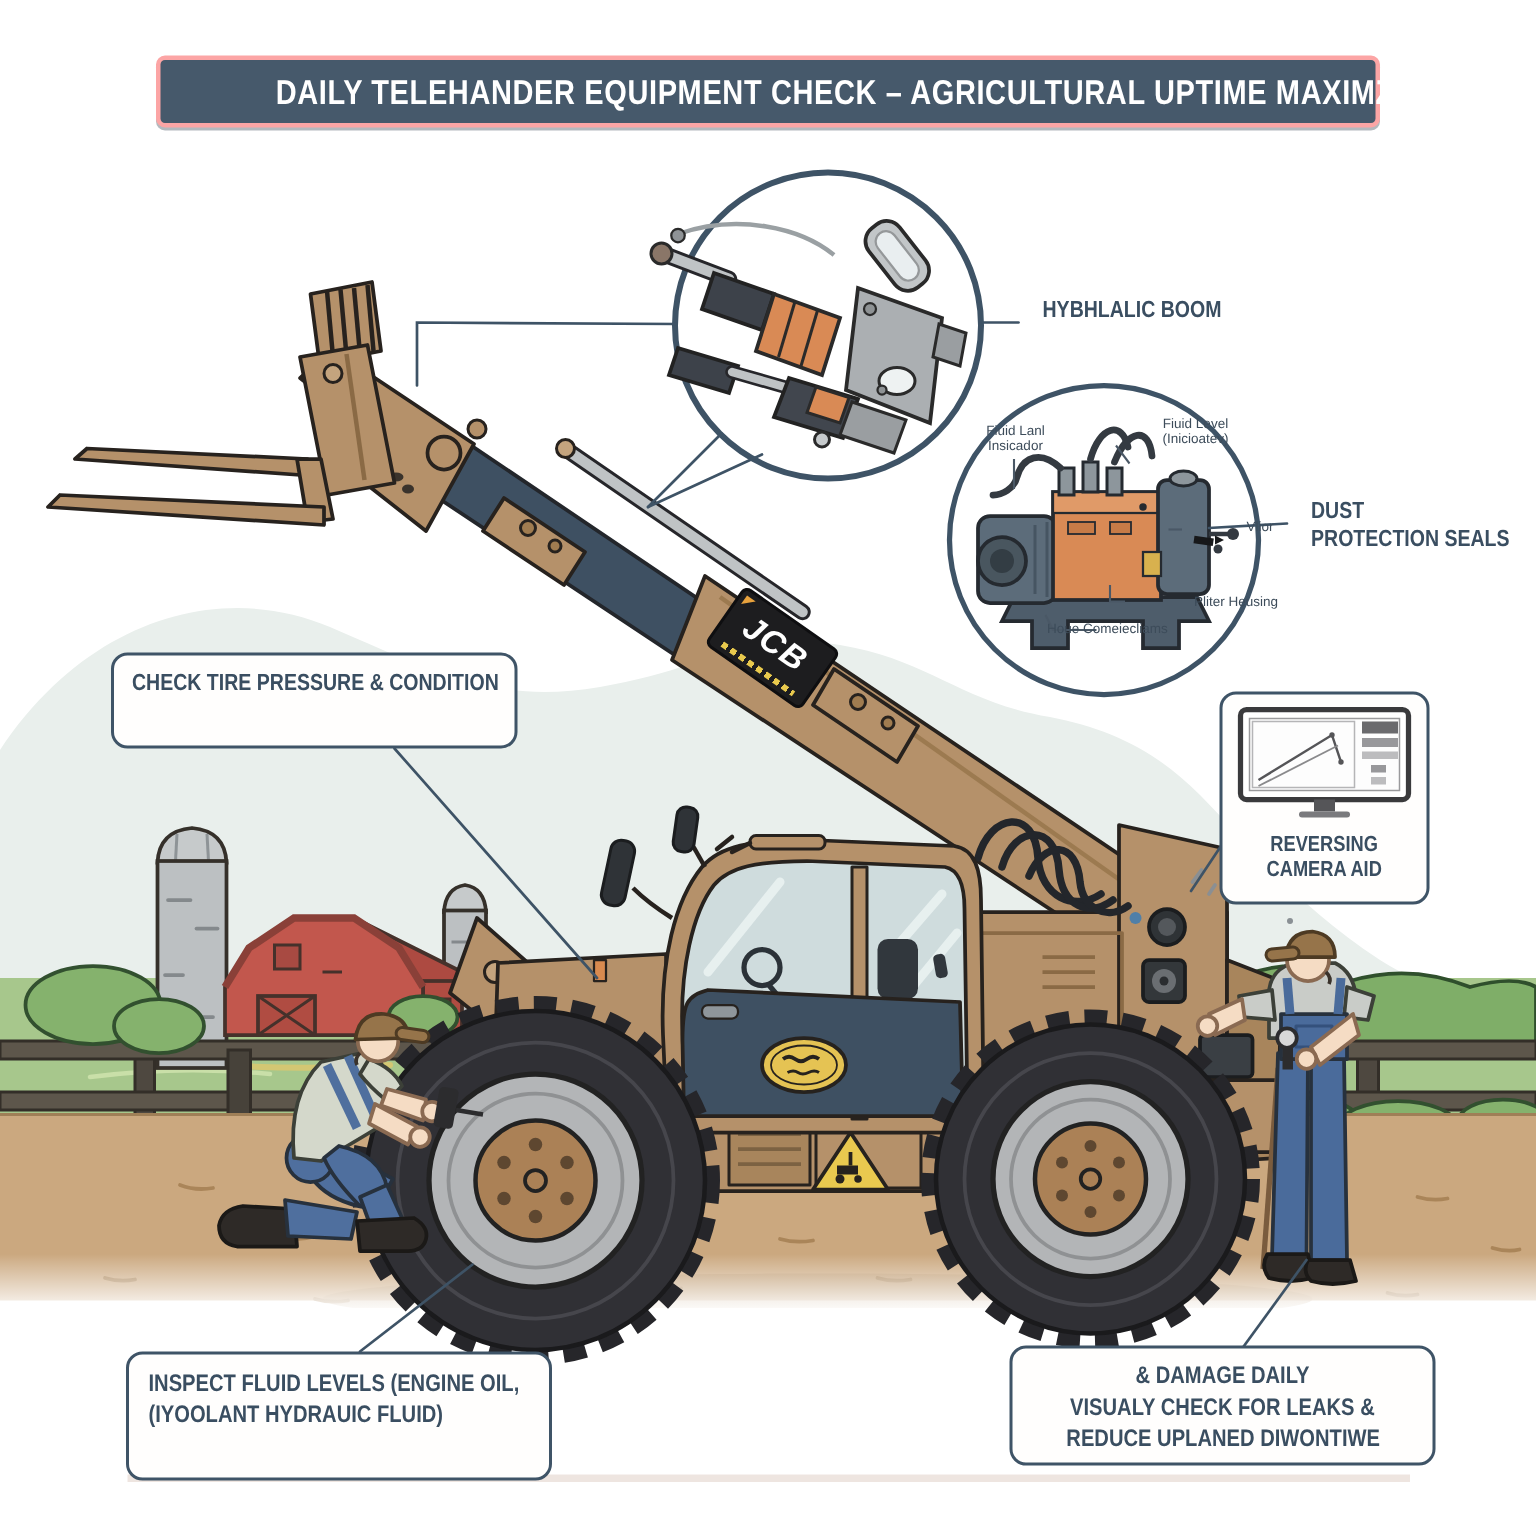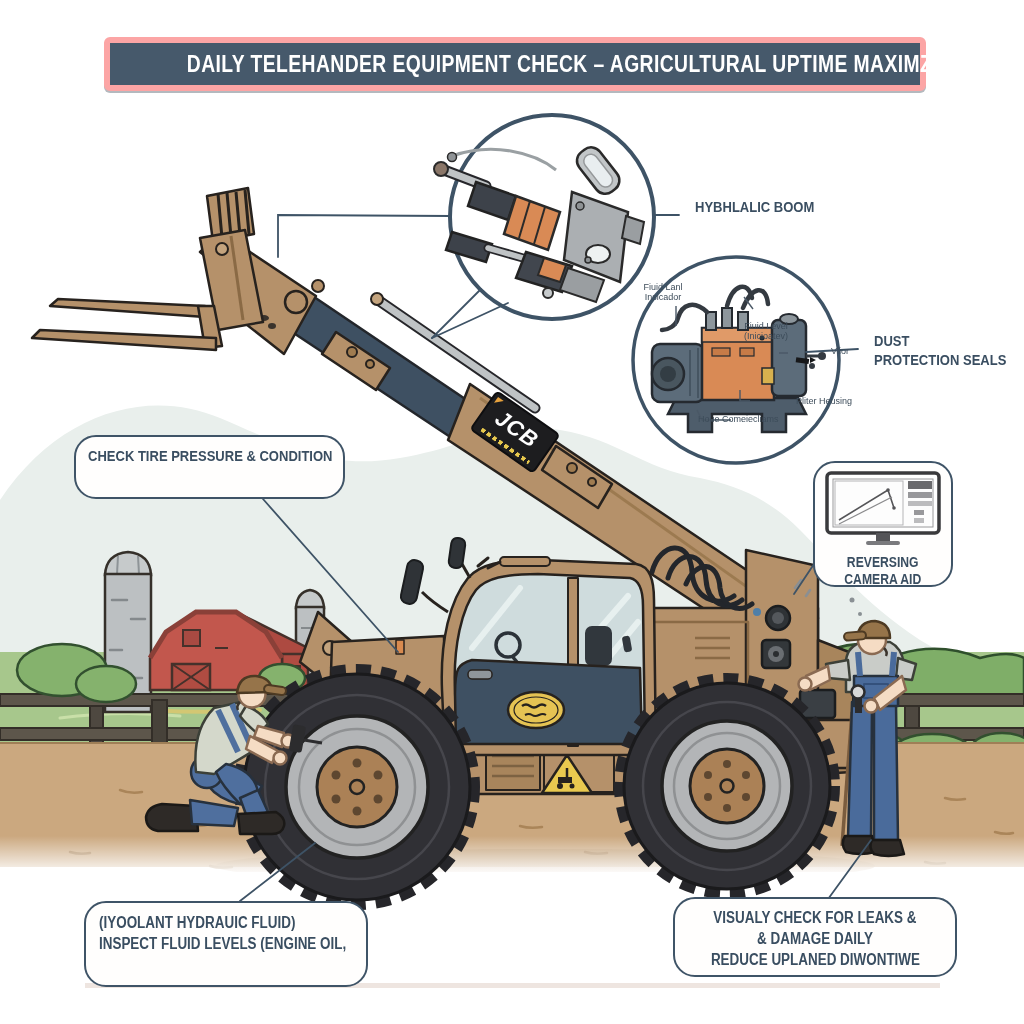--- a/index.html
+++ b/index.html
@@ -2,29 +2,29 @@
 <html><head>
 <meta charset="utf-8">
 <style>
   html,body{margin:0;padding:0;background:#ffffff;}
   #stage{position:relative;width:1024px;height:1024px;overflow:hidden;background:#ffffff;
          font-family:"Liberation Sans",sans-serif;}
   #art{position:absolute;left:0;top:0;}
   .ov{position:absolute;z-index:5;}
   .sx{display:inline-block;transform:scaleX(.84);transform-origin:0 50%;white-space:nowrap;}
   .sxc{display:inline-block;transform:scaleX(.84);transform-origin:50% 50%;white-space:nowrap;}
-  #banner{left:104px;top:37px;width:810px;height:42px;background:#46596b;border:6px solid #fca5a5;
+  #banner{left:104px;top:37px;width:810px;height:42px;background:#46596b;border:3px solid #fca5a5;
           border-radius:6px;color:#ffffff;font-weight:bold;font-size:23px;line-height:42px;
           text-align:center;letter-spacing:.5px;box-shadow:0 2px 0 rgba(40,55,70,.35);}
-  .callout{background:#fffefd;border:2.5px solid #3f5467;border-radius:22px;color:#3a4e61;
+  .callout{background:#fffefd;border:2.5px solid #3f5467;border-radius:11px;color:#3a4e61;
            font-weight:bold;box-sizing:border-box;}
   #box-tires{left:74px;top:435px;width:271px;height:64px;padding:9px 12px 0;font-size:15.5px;line-height:1.32;}
   #box-fluids{left:84px;top:901px;width:284px;height:86px;padding:10px 13px 0;font-size:16px;line-height:1.3;}
   #box-leaks{left:673px;top:897px;width:284px;height:80px;padding:9px 6px 0;font-size:16px;line-height:1.3;text-align:center;}
-  #box-camera{left:813px;top:461px;width:140px;height:126px;padding:7px 0 0;text-align:center;}
+  #box-camera{left:813px;top:461px;width:140px;height:142px;padding:7px 0 0;text-align:center;}
   #box-camera .cam-txt{font-size:14.5px;line-height:1.15;margin-top:2px;}
   .plain-label{color:#3a4e61;font-weight:bold;font-size:15.5px;line-height:1.25;padding-left:12px;}
   .tiny-label{color:#3d4c5a;font-size:9px;line-height:1.15;text-align:center;font-weight:normal;}
   #jcb-plate{left:476px;top:408px;width:74px;height:44px;background:#1d1d1f;border:2px solid #0e0e10;
              border-radius:5px;transform:rotate(35deg);color:#ffffff;font-weight:bold;font-style:italic;
              font-size:22px;text-align:center;line-height:38px;letter-spacing:1px;}
   #jcb-plate .strip{position:absolute;left:8px;right:8px;bottom:3px;height:4px;
       background:repeating-linear-gradient(90deg,#e8c94d 0 4px,transparent 4px 7px);}
   #jcb-plate .corner{position:absolute;left:3px;top:3px;width:0;height:0;
       border-left:7px solid #e8a23d;border-bottom:7px solid transparent;}
@@ -442,25 +442,25 @@
 
 <div class="ov plain-label" style="left:683px;top:197px;">
   <span class="sx">HYBHLALIC BOOM</span>
 </div>
 
 <div class="ov plain-label" style="left:862px;top:331px;">
   <div><span class="sx">DUST</span></div>
   <div><span class="sx">PROTECTION SEALS</span></div>
 </div>
 
-<div class="ov tiny-label" style="left:632px;top:282px;width:62px;">
+<div class="ov tiny-label" style="left:646px;top:282px;width:62px;">
   <div>Fiuid Lanl</div>
   <div>Insicador</div>
 </div>
-<div class="ov tiny-label" style="left:728px;top:277px;width:76px;margin-top:44px;">
+<div class="ov tiny-label" style="left:759px;top:277px;width:76px;">
   <div>Fiuid Level</div>
   <div>(Inicioatev)</div>
 </div>
 <div class="ov tiny-label" style="left:787px;top:346px;margin-left:44px;">Vlior</div>
 <div class="ov tiny-label" style="left:752px;top:396px;margin-left:44px;">Pliter Heusing</div>
 <div class="ov tiny-label" style="left:698px;top:414px;">Houe Comeiecliams</div>
 
 <div id="box-camera" class="ov callout">
   <svg width="118" height="78" viewBox="0 0 118 78">
     <rect x="3" y="3" width="112" height="60" rx="4" fill="#ffffff" stroke="#3a3a3c" stroke-width="3.5"></rect>
@@ -478,27 +478,27 @@
     <rect x="52" y="63" width="14" height="8" fill="#555558"></rect>
     <rect x="42" y="71" width="34" height="4" rx="2" fill="#7a7a7d"></rect>
   </svg>
   <div class="cam-txt">
     <div><span class="sxc">REVERSING</span></div>
     <div><span class="sxc">CAMERA AID</span></div>
   </div>
 </div>
 
 <div id="box-fluids" class="ov callout">
+  <div><span class="sx">INSPECT FLUID LEVELS (ENGINE OIL,</span></div>
   <div><span class="sx">(IYOOLANT HYDRAUIC FLUID)</span></div>
-  <div><span class="sx">INSPECT FLUID LEVELS (ENGINE OIL,</span></div>
 </div>
 
 <div id="box-leaks" class="ov callout">
+  <div><span class="sxc">&amp; DAMAGE DAILY</span></div>
   <div><span class="sxc">VISUALY CHECK FOR LEAKS &amp;</span></div>
-  <div><span class="sxc">&amp; DAMAGE DAILY</span></div>
   <div><span class="sxc">REDUCE UPLANED DIWONTIWE</span></div>
 </div>
 
 <div id="jcb-plate" class="ov">
   <span class="corner"></span>
   <span>JCB</span>
   <span class="strip"></span>
 </div>
 
 </div>

